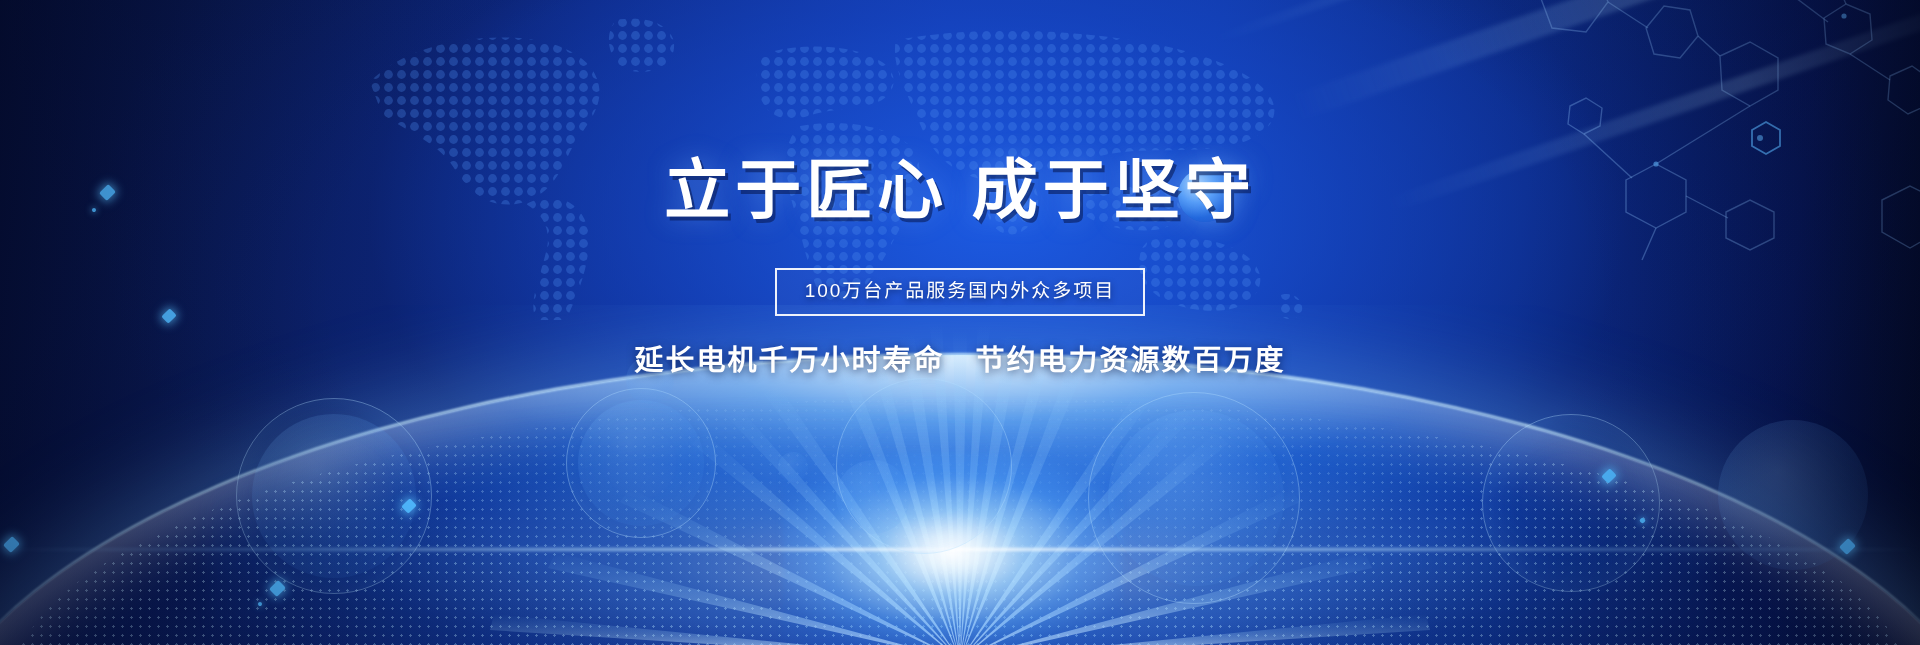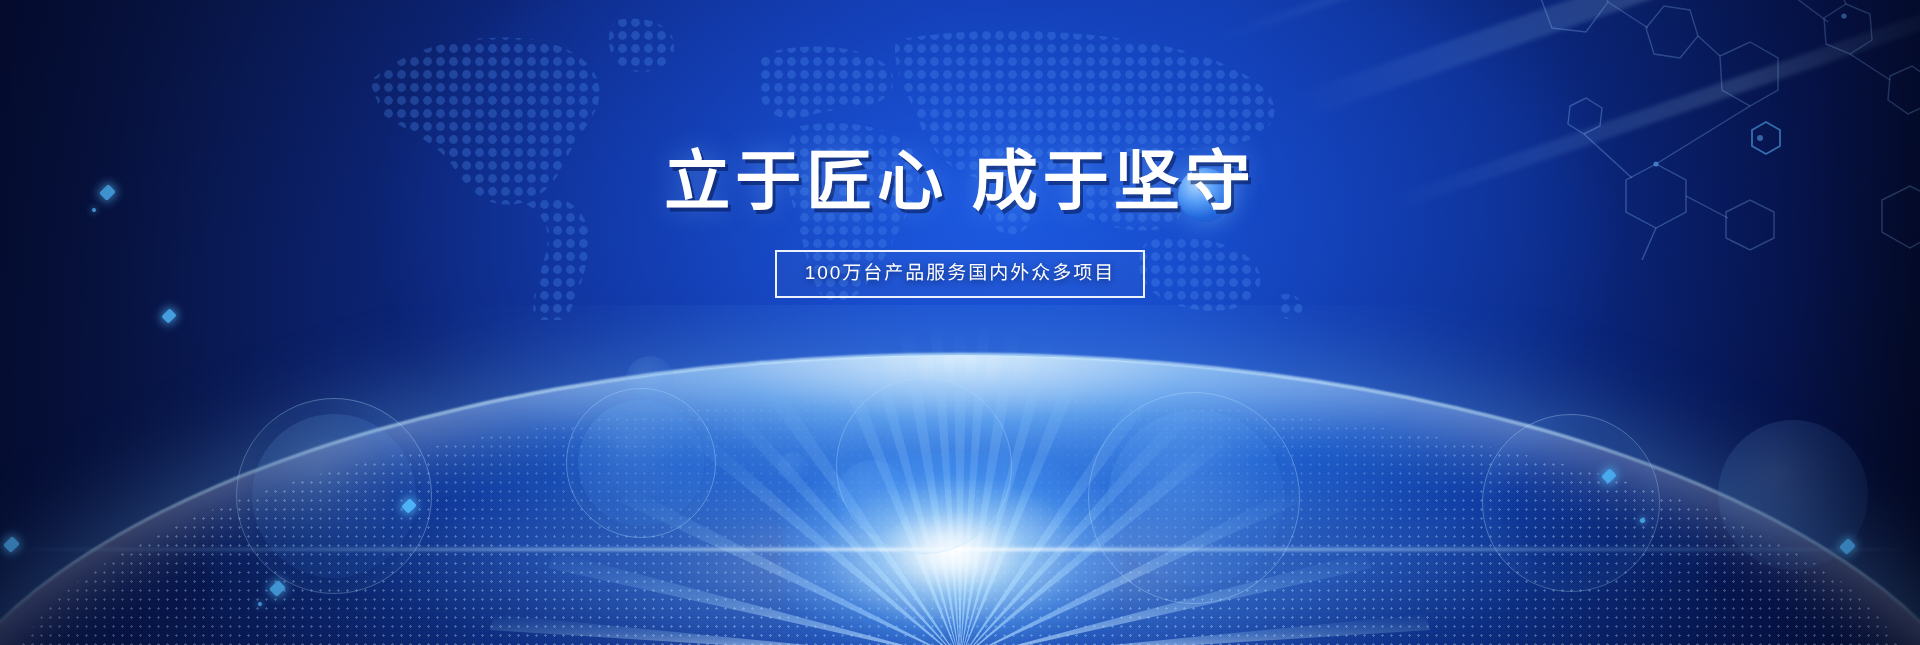--- a/index.html
+++ b/index.html
@@ -230,21 +230,21 @@
 
   
   .content {
     position: absolute;
     left: 0; right: 0; top: 0;
     text-align: center;
     z-index: 9;
   }
 
   .headline {
-    margin: 5px;
+    margin: 14px;
     padding-top: 140px;
     font-size: 66px;
     line-height: 1.12;
     font-weight: bold;
     color: #ffffff;
     letter-spacing: 5px;
     text-shadow:
        3px 4px 0 rgba(6,22,78,0.55),
        0 0 26px rgba(120,180,255,0.45);
     white-space: pre;
@@ -436,15 +436,16 @@
   <div class="spark sm" style="left:1640px;top:518px; width:5px;  height:5px;"></div>
   <div class="spark" style="left:1842px;top:540px; width:11px; height:13px;"></div>
 
   <div class="bg-vignette"></div>
 
   <div class="content">
     <h1 class="headline">立于匠心 成于坚守</h1>
 
     <div class="subtitle-box">100万台产品服务国内外众多项目</div>
 
+    <p class="tagline">延长电机千万小时寿命　节约电力资源数百万度</p>
   </div>
 
 </div>
 
 </body></html>

